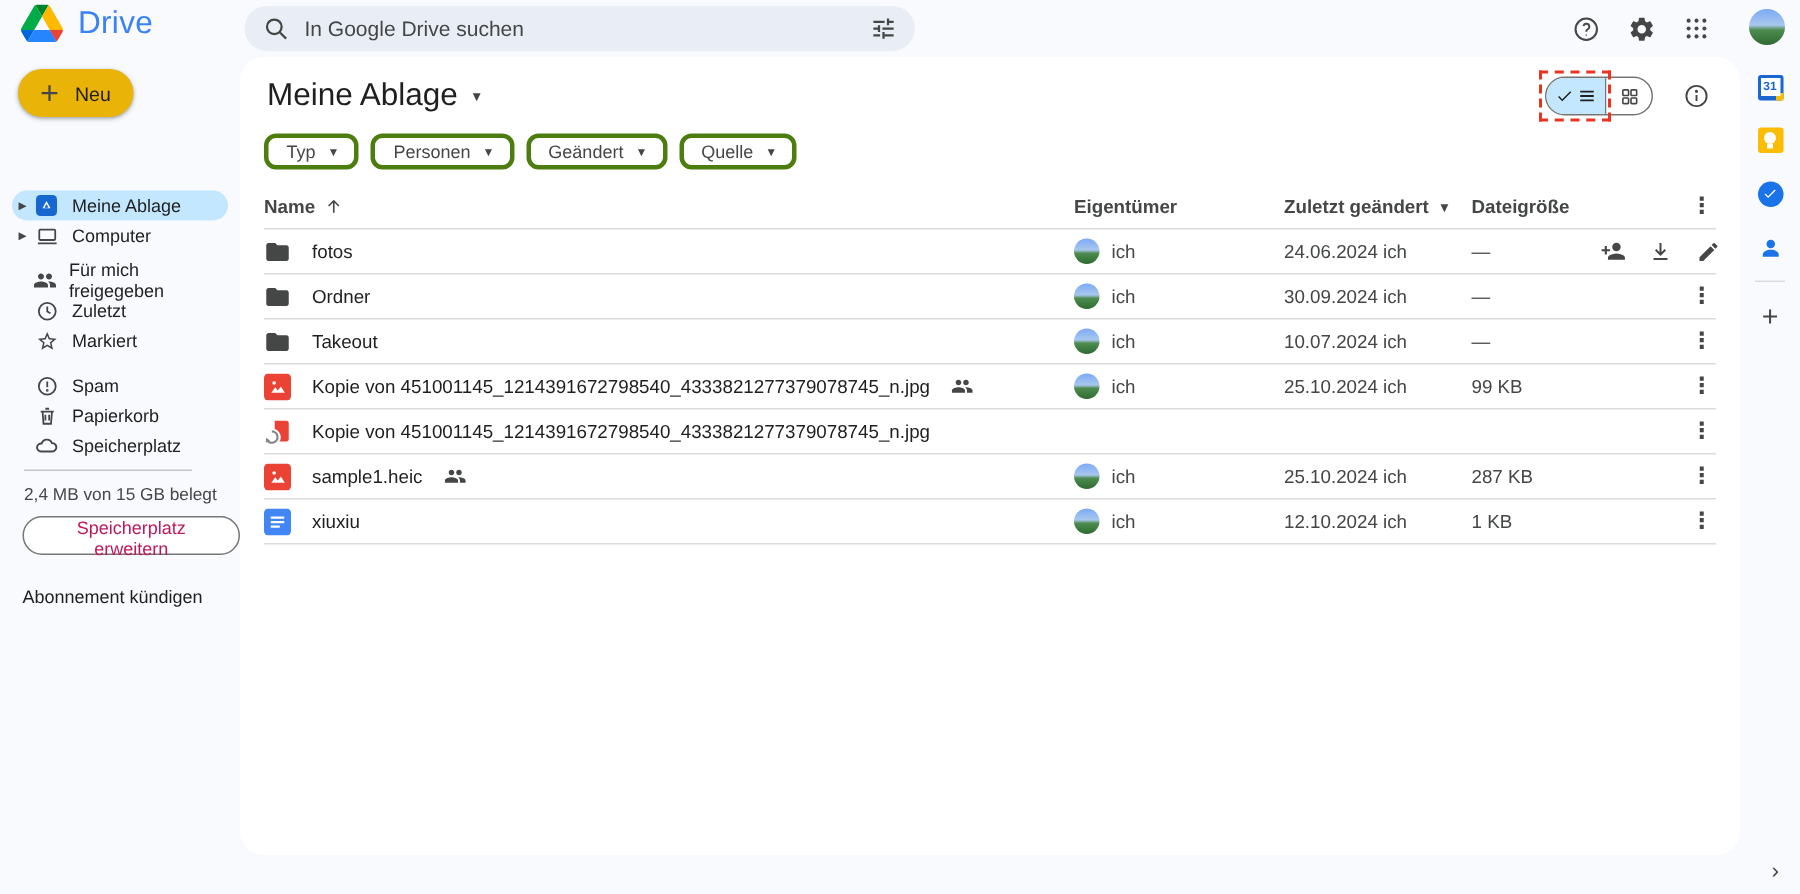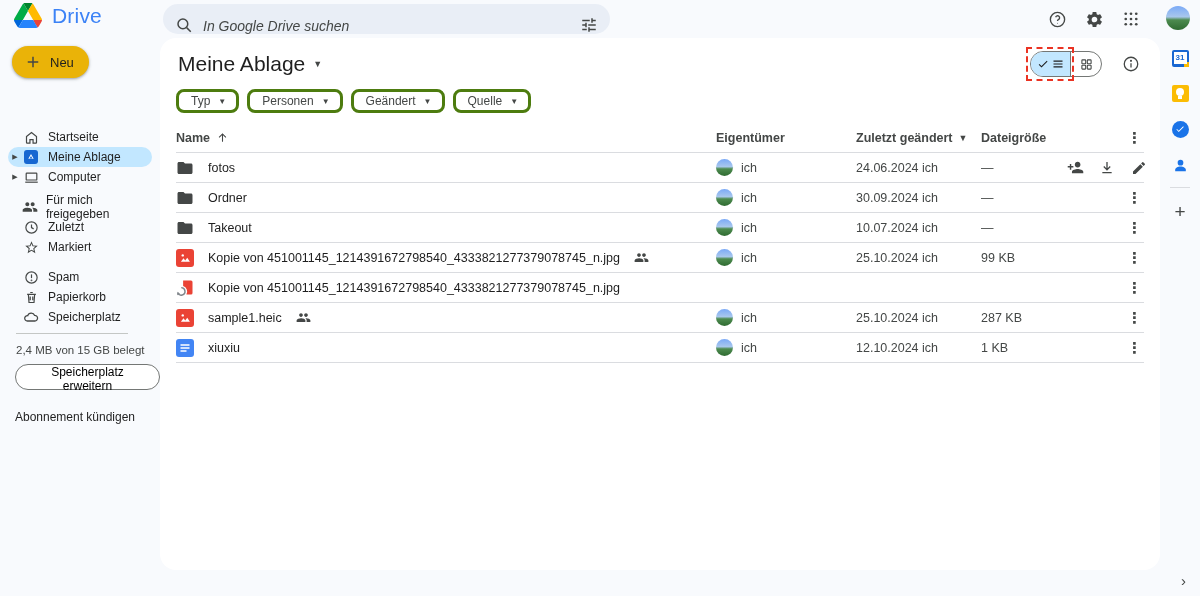--- a/index.html
+++ b/index.html
@@ -9,22 +9,22 @@
     background:#f8fafd; color:#1f1f1f; position:relative;
   }
   svg { display:block; }
 
   
   .topbar { position:absolute; left:0; top:0; width:1200px; height:38px; }
   .brand { position:absolute; left:14px; top:3px; display:flex; align-items:center; gap:10px; }
   .brand-name { font-size:21px; color:#3b82f6; letter-spacing:.2px; }
   .searchbar {
     position:absolute; left:163px; top:4px; width:447px; height:30px;
-    background:#e9eef6; border-radius:15px; display:flex; align-items:flex-end;
-    padding:0 12px; gap:10px;font-style:italic;
+    background:#e9eef6; border-radius:15px; display:flex; align-items:center;
+    padding:0 12px; gap:10px;
   }
   .searchbar .ph { font-size:14px; color:#444746; flex:1; }
   .top-icons { position:absolute; right:58px; top:8px; display:flex; gap:15px; align-items:center; }
   .icon-btn { width:22px; height:22px; display:flex; align-items:center; justify-content:center; cursor:pointer; }
   .avatar {
     width:24px; height:24px; border-radius:50%;
     background:linear-gradient(to bottom,#7baaf7 0%,#a8c7ec 45%,#4d8b4f 58%,#2f6b31 100%);
   }
   .avatar.top { position:absolute; right:10px; top:6px; }
 
@@ -43,21 +43,21 @@
   }
   .nav-item .arrow { width:14px; text-align:center; font-size:7px; color:#444746; }
   .nav-item .noarrow { width:14px; }
   .nav-item .nicon { width:18px; display:flex; justify-content:center; margin-right:8px; }
   .nav-item.selected { background:#c2e7ff; }
   .nav-gap { height:10px; }
   .side-divider { height:1px; background:#c4c7c5; margin:6px 16px 8px 16px; width:112px; }
   .storage-text { font-size:11.5px; color:#444746; padding:2px 0 8px 16px; }
   .upgrade-btn {
     margin-left:15px; height:26px; padding:0 14px; background:#fff;
-    border:1px solid #747775; border-radius:14px; color:#000000;
+    border:1px solid #747775; border-radius:14px; color:#be185d;
     font-size:12px; font-weight:500; cursor:pointer; font-family:inherit;
   }
   .cancel-sub { font-size:12px; color:#1f1f1f; text-align:center; width:150px; padding-top:16px; cursor:pointer; }
 
   
   .main {
     position:absolute; left:160px; top:38px; width:1000px; height:532px;
     background:#fff; border-radius:16px; overflow:hidden;
   }
   .main-header { display:flex; align-items:center; justify-content:space-between; padding:13px 18px 0 18px; }
@@ -190,29 +190,20 @@
 
 <div class="sidebar">
   <button class="new-btn">
     <svg width="18" height="18" viewBox="0 0 24 24" fill="#444746">
       <path d="M11 5h2v6h6v2h-6v6h-2v-6H5v-2h6z"></path>
     </svg>
     <span>Neu</span>
   </button>
 
   <div class="nav" style="top:89px;">
-    <div class="nav-item">
-      <span class="noarrow"></span>
-      <span class="nicon">
-        <svg width="15" height="15" viewBox="0 0 24 24" fill="none" stroke="#444746" stroke-width="1.9">
-          <path d="M4 10.5 12 4l8 6.5V20a1 1 0 0 1-1 1h-4.5v-5.5h-5V21H5a1 1 0 0 1-1-1z"></path>
-        </svg>
-      </span>
-      <span>Startseite</span>
-    </div>
     <div class="nav-item selected">
       <span class="arrow">▶</span>
       <span class="nicon">
         <svg width="14" height="14" viewBox="0 0 24 24">
           <rect width="24" height="24" rx="5" fill="#1767d1"></rect>
           <path d="M12 6.8 16.6 15H7.4z" fill="#fff"></path>
           <path d="M12 10.3 14.4 14.5H9.6z" fill="#1767d1"></path>
         </svg>
       </span>
       <span>Meine Ablage</span>

